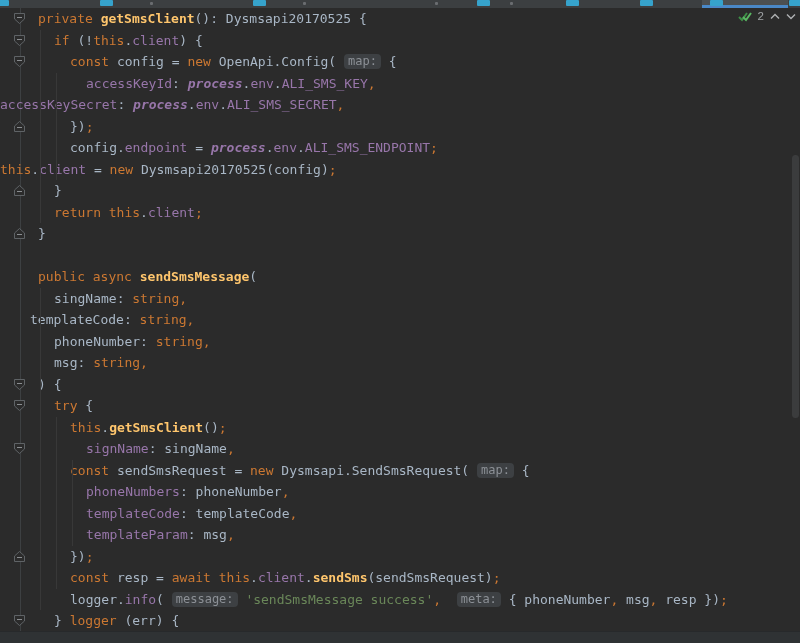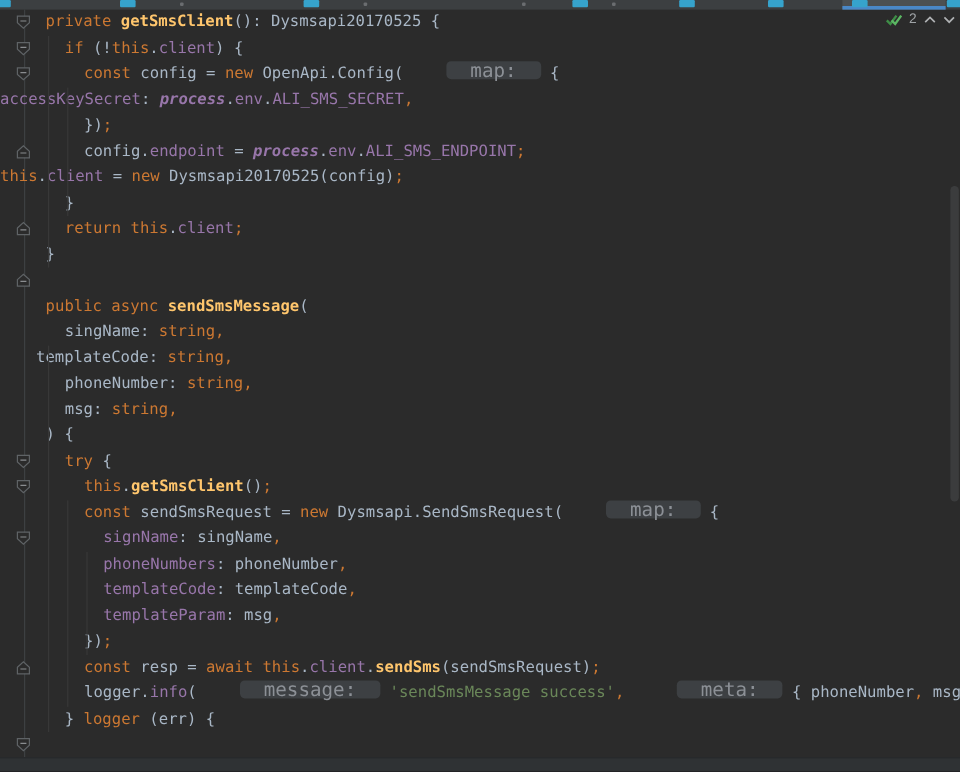--- a/index.html
+++ b/index.html
@@ -24,21 +24,21 @@
              font-size:13px;color:var(--c-pl,#a9b7c6);cursor:text;}
   .tk-kw{color:var(--c-kw,#cc7832);}
   .tk-fn{color:var(--c-fn,#ffc66d);font-weight:bold;}
   .tk-mem{color:var(--c-mem,#9876aa);}
   .tk-glb{color:var(--c-mem,#9876aa);font-weight:bold;font-style:italic;}
   .tk-str{color:var(--c-str,#6a8759);}
   .tk-pl{color:var(--c-pl,#a9b7c6);}
   .tk-pu{color:var(--c-pl,#a9b7c6);}
   .tk-se{color:var(--c-kw,#cc7832);}
   .tk-hint{display:inline-block;background:var(--c-hintbg,#3d4043);color:var(--c-hintfg,#8c9096);
-           font-size:16px;line-height:15px;padding:0 20px;border-radius:4px;vertical-align:1px;margin-left:28px;}
+           font-size:12px;line-height:15px;padding:0 4px;border-radius:4px;vertical-align:1px;}
   
   #scroll-thumb{position:absolute;right:1px;top:155px;width:7px;height:263px;border-radius:4px;
                 background:rgba(166,170,174,0.14);cursor:grab;}
   
   #bottom-edge{position:absolute;left:0;top:631px;width:800px;height:12px;background:#2f3234;border-top:1px solid #27292b;box-sizing:border-box;}
 </style>
 </head>
 <body>
 
 <div id="app" style="--c-bg: #2b2b2b; --c-kw: #cc7832; --c-fn: #ffc66d; --c-mem: #9876aa; --c-str: #6a8759; --c-pl: #a9b7c6; --c-hintbg: #3d4043; --c-hintfg: #8c9096; --c-strip: #3c3f41; --c-activetab: #4c5052; --c-underline: #4a88c7; --c-tsicon: #36a3cc;">
@@ -73,38 +73,39 @@
       <path d="M1 1.5 L5 5.5 L9 1.5" fill="none" stroke="#afb1b3" stroke-width="1.4"></path>
     </svg>
   </div>
 
   <div id="editor">
     <div id="gutter-line"></div>
     <div id="code-area">
         <div class="code-line" style="padding-left: 38px;"><span class="tk-kw">private </span><span class="tk-fn">getSmsClient</span><span class="tk-pu">(): </span><span class="tk-pl">Dysmsapi20170525 {</span></div>
         <div class="code-line" style="padding-left: 54px;"><span class="tk-kw">if </span><span class="tk-pu">(!</span><span class="tk-kw">this</span><span class="tk-pu">.</span><span class="tk-mem">client</span><span class="tk-pu">) {</span></div>
         <div class="code-line" style="padding-left: 70px;"><span class="tk-kw">const </span><span class="tk-pl">config </span><span class="tk-pu">= </span><span class="tk-kw">new </span><span class="tk-pl">OpenApi.Config</span><span class="tk-pu">( </span><span class="tk-hint">map:</span><span class="tk-pu"> {</span></div>
+        <div class="code-line" style="padding-left: 86px;"><span class="tk-mem">accessKeyId</span><span class="tk-pu">: </span><span class="tk-glb">process</span><span class="tk-pu">.</span><span class="tk-mem">env</span><span class="tk-pu">.</span><span class="tk-mem">ALI_SMS_KEY</span><span class="tk-se">,</span></div>
         <div class="code-line" style=""><span class="tk-mem">accessKeySecret</span><span class="tk-pu">: </span><span class="tk-glb">process</span><span class="tk-pu">.</span><span class="tk-mem">env</span><span class="tk-pu">.</span><span class="tk-mem">ALI_SMS_SECRET</span><span class="tk-se">,</span></div>
         <div class="code-line" style="padding-left: 70px;"><span class="tk-pu">})</span><span class="tk-se">;</span></div>
         <div class="code-line" style="padding-left: 70px;"><span class="tk-pl">config</span><span class="tk-pu">.</span><span class="tk-mem">endpoint</span><span class="tk-pu"> = </span><span class="tk-glb">process</span><span class="tk-pu">.</span><span class="tk-mem">env</span><span class="tk-pu">.</span><span class="tk-mem">ALI_SMS_ENDPOINT</span><span class="tk-se">;</span></div>
         <div class="code-line" style=""><span class="tk-kw">this</span><span class="tk-pu">.</span><span class="tk-mem">client</span><span class="tk-pu"> = </span><span class="tk-kw">new </span><span class="tk-pl">Dysmsapi20170525(config)</span><span class="tk-se">;</span></div>
         <div class="code-line" style="padding-left: 54px;"><span class="tk-pu">}</span></div>
         <div class="code-line" style="padding-left: 54px;"><span class="tk-kw">return </span><span class="tk-kw">this</span><span class="tk-pu">.</span><span class="tk-mem">client</span><span class="tk-se">;</span></div>
         <div class="code-line" style="padding-left: 38px;"><span class="tk-pu">}</span></div>
         <div class="code-line" style="padding-left: 38px;"></div>
         <div class="code-line" style="padding-left: 38px;"><span class="tk-kw">public async </span><span class="tk-fn">sendSmsMessage</span><span class="tk-pu">(</span></div>
         <div class="code-line" style="padding-left: 54px;"><span class="tk-pl">singName</span><span class="tk-pu">: </span><span class="tk-kw">string</span><span class="tk-se">,</span></div>
         <div class="code-line" style="padding-left: 30px;"><span class="tk-pl">templateCode</span><span class="tk-pu">: </span><span class="tk-kw">string</span><span class="tk-se">,</span></div>
         <div class="code-line" style="padding-left: 54px;"><span class="tk-pl">phoneNumber</span><span class="tk-pu">: </span><span class="tk-kw">string</span><span class="tk-se">,</span></div>
         <div class="code-line" style="padding-left: 54px;"><span class="tk-pl">msg</span><span class="tk-pu">: </span><span class="tk-kw">string</span><span class="tk-se">,</span></div>
         <div class="code-line" style="padding-left: 38px;"><span class="tk-pu">) {</span></div>
         <div class="code-line" style="padding-left: 54px;"><span class="tk-kw">try </span><span class="tk-pu">{</span></div>
         <div class="code-line" style="padding-left: 70px;"><span class="tk-kw">this</span><span class="tk-pu">.</span><span class="tk-fn">getSmsClient</span><span class="tk-pu">()</span><span class="tk-se">;</span></div>
+        <div class="code-line" style="padding-left: 86px;"><span class="tk-mem">signName</span><span class="tk-pu">: </span><span class="tk-pl">singName</span><span class="tk-se">,</span></div>
         <div class="code-line" style="padding-left: 70px;"><span class="tk-kw">const </span><span class="tk-pl">sendSmsRequest </span><span class="tk-pu">= </span><span class="tk-kw">new </span><span class="tk-pl">Dysmsapi.SendSmsRequest</span><span class="tk-pu">( </span><span class="tk-hint">map:</span><span class="tk-pu"> {</span></div>
-        <div class="code-line" style="padding-left: 86px;"><span class="tk-mem">signName</span><span class="tk-pu">: </span><span class="tk-pl">singName</span><span class="tk-se">,</span></div>
         <div class="code-line" style="padding-left: 86px;"><span class="tk-mem">phoneNumbers</span><span class="tk-pu">: </span><span class="tk-pl">phoneNumber</span><span class="tk-se">,</span></div>
         <div class="code-line" style="padding-left: 86px;"><span class="tk-mem">templateCode</span><span class="tk-pu">: </span><span class="tk-pl">templateCode</span><span class="tk-se">,</span></div>
         <div class="code-line" style="padding-left: 86px;"><span class="tk-mem">templateParam</span><span class="tk-pu">: </span><span class="tk-pl">msg</span><span class="tk-se">,</span></div>
         <div class="code-line" style="padding-left: 70px;"><span class="tk-pu">})</span><span class="tk-se">;</span></div>
         <div class="code-line" style="padding-left: 70px;"><span class="tk-kw">const </span><span class="tk-pl">resp </span><span class="tk-pu">= </span><span class="tk-kw">await </span><span class="tk-kw">this</span><span class="tk-pu">.</span><span class="tk-mem">client</span><span class="tk-pu">.</span><span class="tk-fn">sendSms</span><span class="tk-pu">(sendSmsRequest)</span><span class="tk-se">;</span></div>
         <div class="code-line" style="padding-left: 70px;"><span class="tk-pl">logger</span><span class="tk-pu">.</span><span class="tk-mem">info</span><span class="tk-pu">( </span><span class="tk-hint">message:</span><span class="tk-str"> 'sendSmsMessage success'</span><span class="tk-se">,</span><span class="tk-pu">  </span><span class="tk-hint">meta:</span><span class="tk-pu"> { phoneNumber</span><span class="tk-se">,</span><span class="tk-pu"> msg</span><span class="tk-se">,</span><span class="tk-pu"> resp })</span><span class="tk-se">;</span></div>
         <div class="code-line" style="padding-left: 54px;"><span class="tk-pu">} </span><span class="tk-kw">logger </span><span class="tk-pu">(err) {</span></div>
       </div>
   <svg viewBox="0 0 13 13" width="13" height="13" class="fold" style="top: 4px;">
         <path d="M1.5 1.5 H11.5 V7 L6.5 11.5 L1.5 7 Z" fill="#2b2b2b" stroke="#5f6366"></path>

